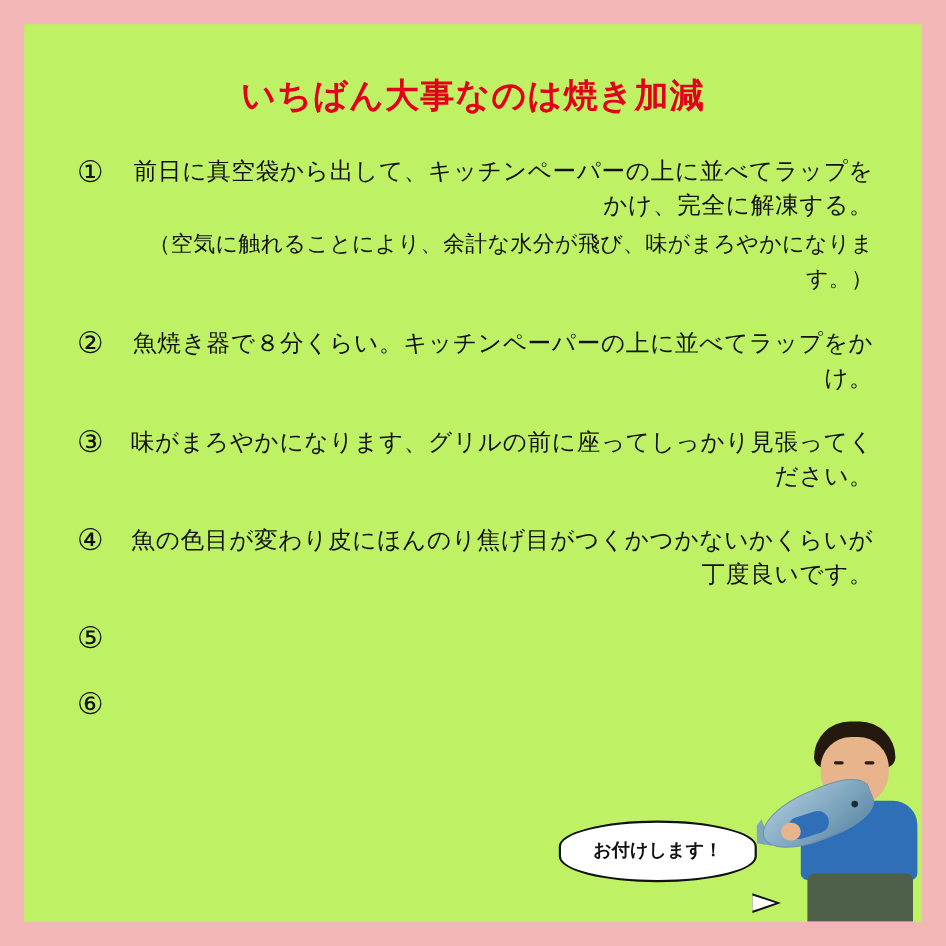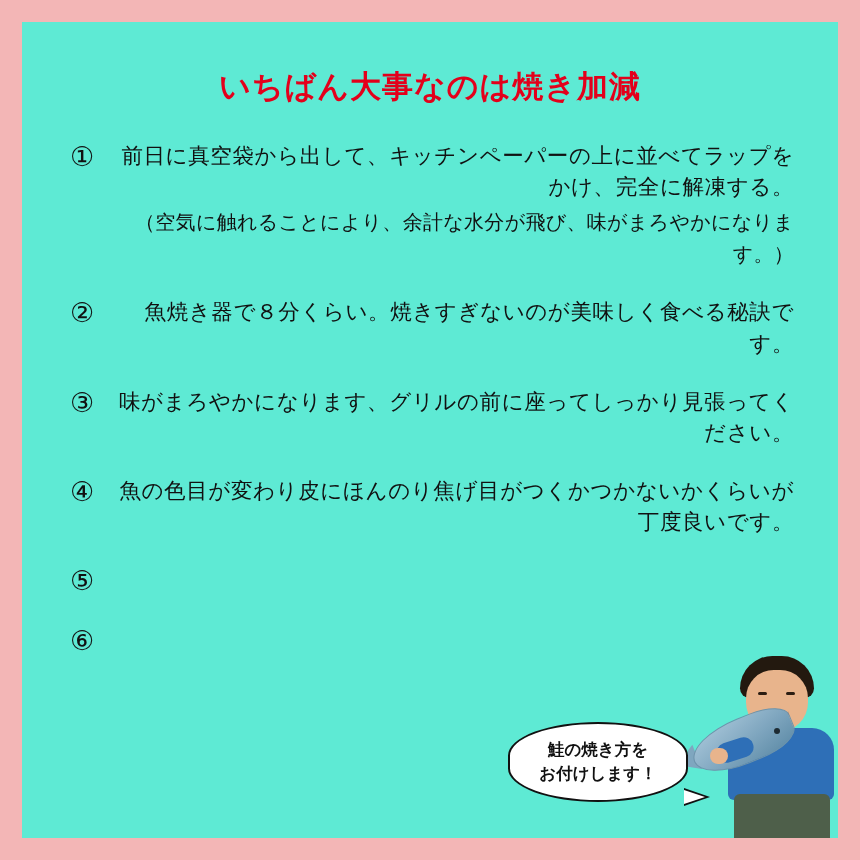--- a/index.html
+++ b/index.html
@@ -18,21 +18,21 @@
     width: 860px;
     height: 860px;
     box-sizing: border-box;
     background: #f3b6b6;
     padding: 22px;
   }
   .inner {
     position: relative;
     width: 100%;
     height: 100%;
-    background: #5eead4;
+    background: #bef264;
     box-sizing: border-box;
     overflow: hidden;
   }
   .title {
     text-align: center;
     color: #e3001b;
     font-weight: bold;
     font-size: 31px;
     letter-spacing: 1px;
     margin-top: 44px;
@@ -242,21 +242,21 @@
         <div class="step-num">①</div>
         <div class="step-body">
           <div class="step-main">前日に真空袋から出して、キッチンペーパーの上に並べてラップをかけ、完全に解凍する。</div>
           <div class="step-sub">（空気に触れることにより、余計な水分が飛び、味がまろやかになります。）</div>
         </div>
       </div>
 
       <div class="step">
         <div class="step-num">②</div>
         <div class="step-body">
-          <div class="step-main">魚焼き器で８分くらい。焼きすぎないのが美味しく食べる秘訣です。</div>
+          <div class="step-main">魚焼き器で８分くらい。キッチンペーパーの上に並べてラップをかけ。</div>
         </div>
       </div>
 
       <div class="step">
         <div class="step-num">③</div>
         <div class="step-body">
           <div class="step-main">味がまろやかになります、グリルの前に座ってしっかり見張ってください。</div>
         </div>
       </div>
 
@@ -273,21 +273,20 @@
         </div>
       </div>
 
       <div class="step">
         <div class="step-num">⑥</div>
       </div>
 
     </div>
 
     <div class="bubble">
-      <div>鮭の焼き方を</div>
       <div>お付けします！</div>
       <div class="tail"></div>
       <div class="tail-in"></div>
     </div>
 
     <div class="photo">
       <div class="ph-body"></div>
       <div class="ph-pants"></div>
       <div class="ph-hair"></div>
       <div class="ph-face"></div>

